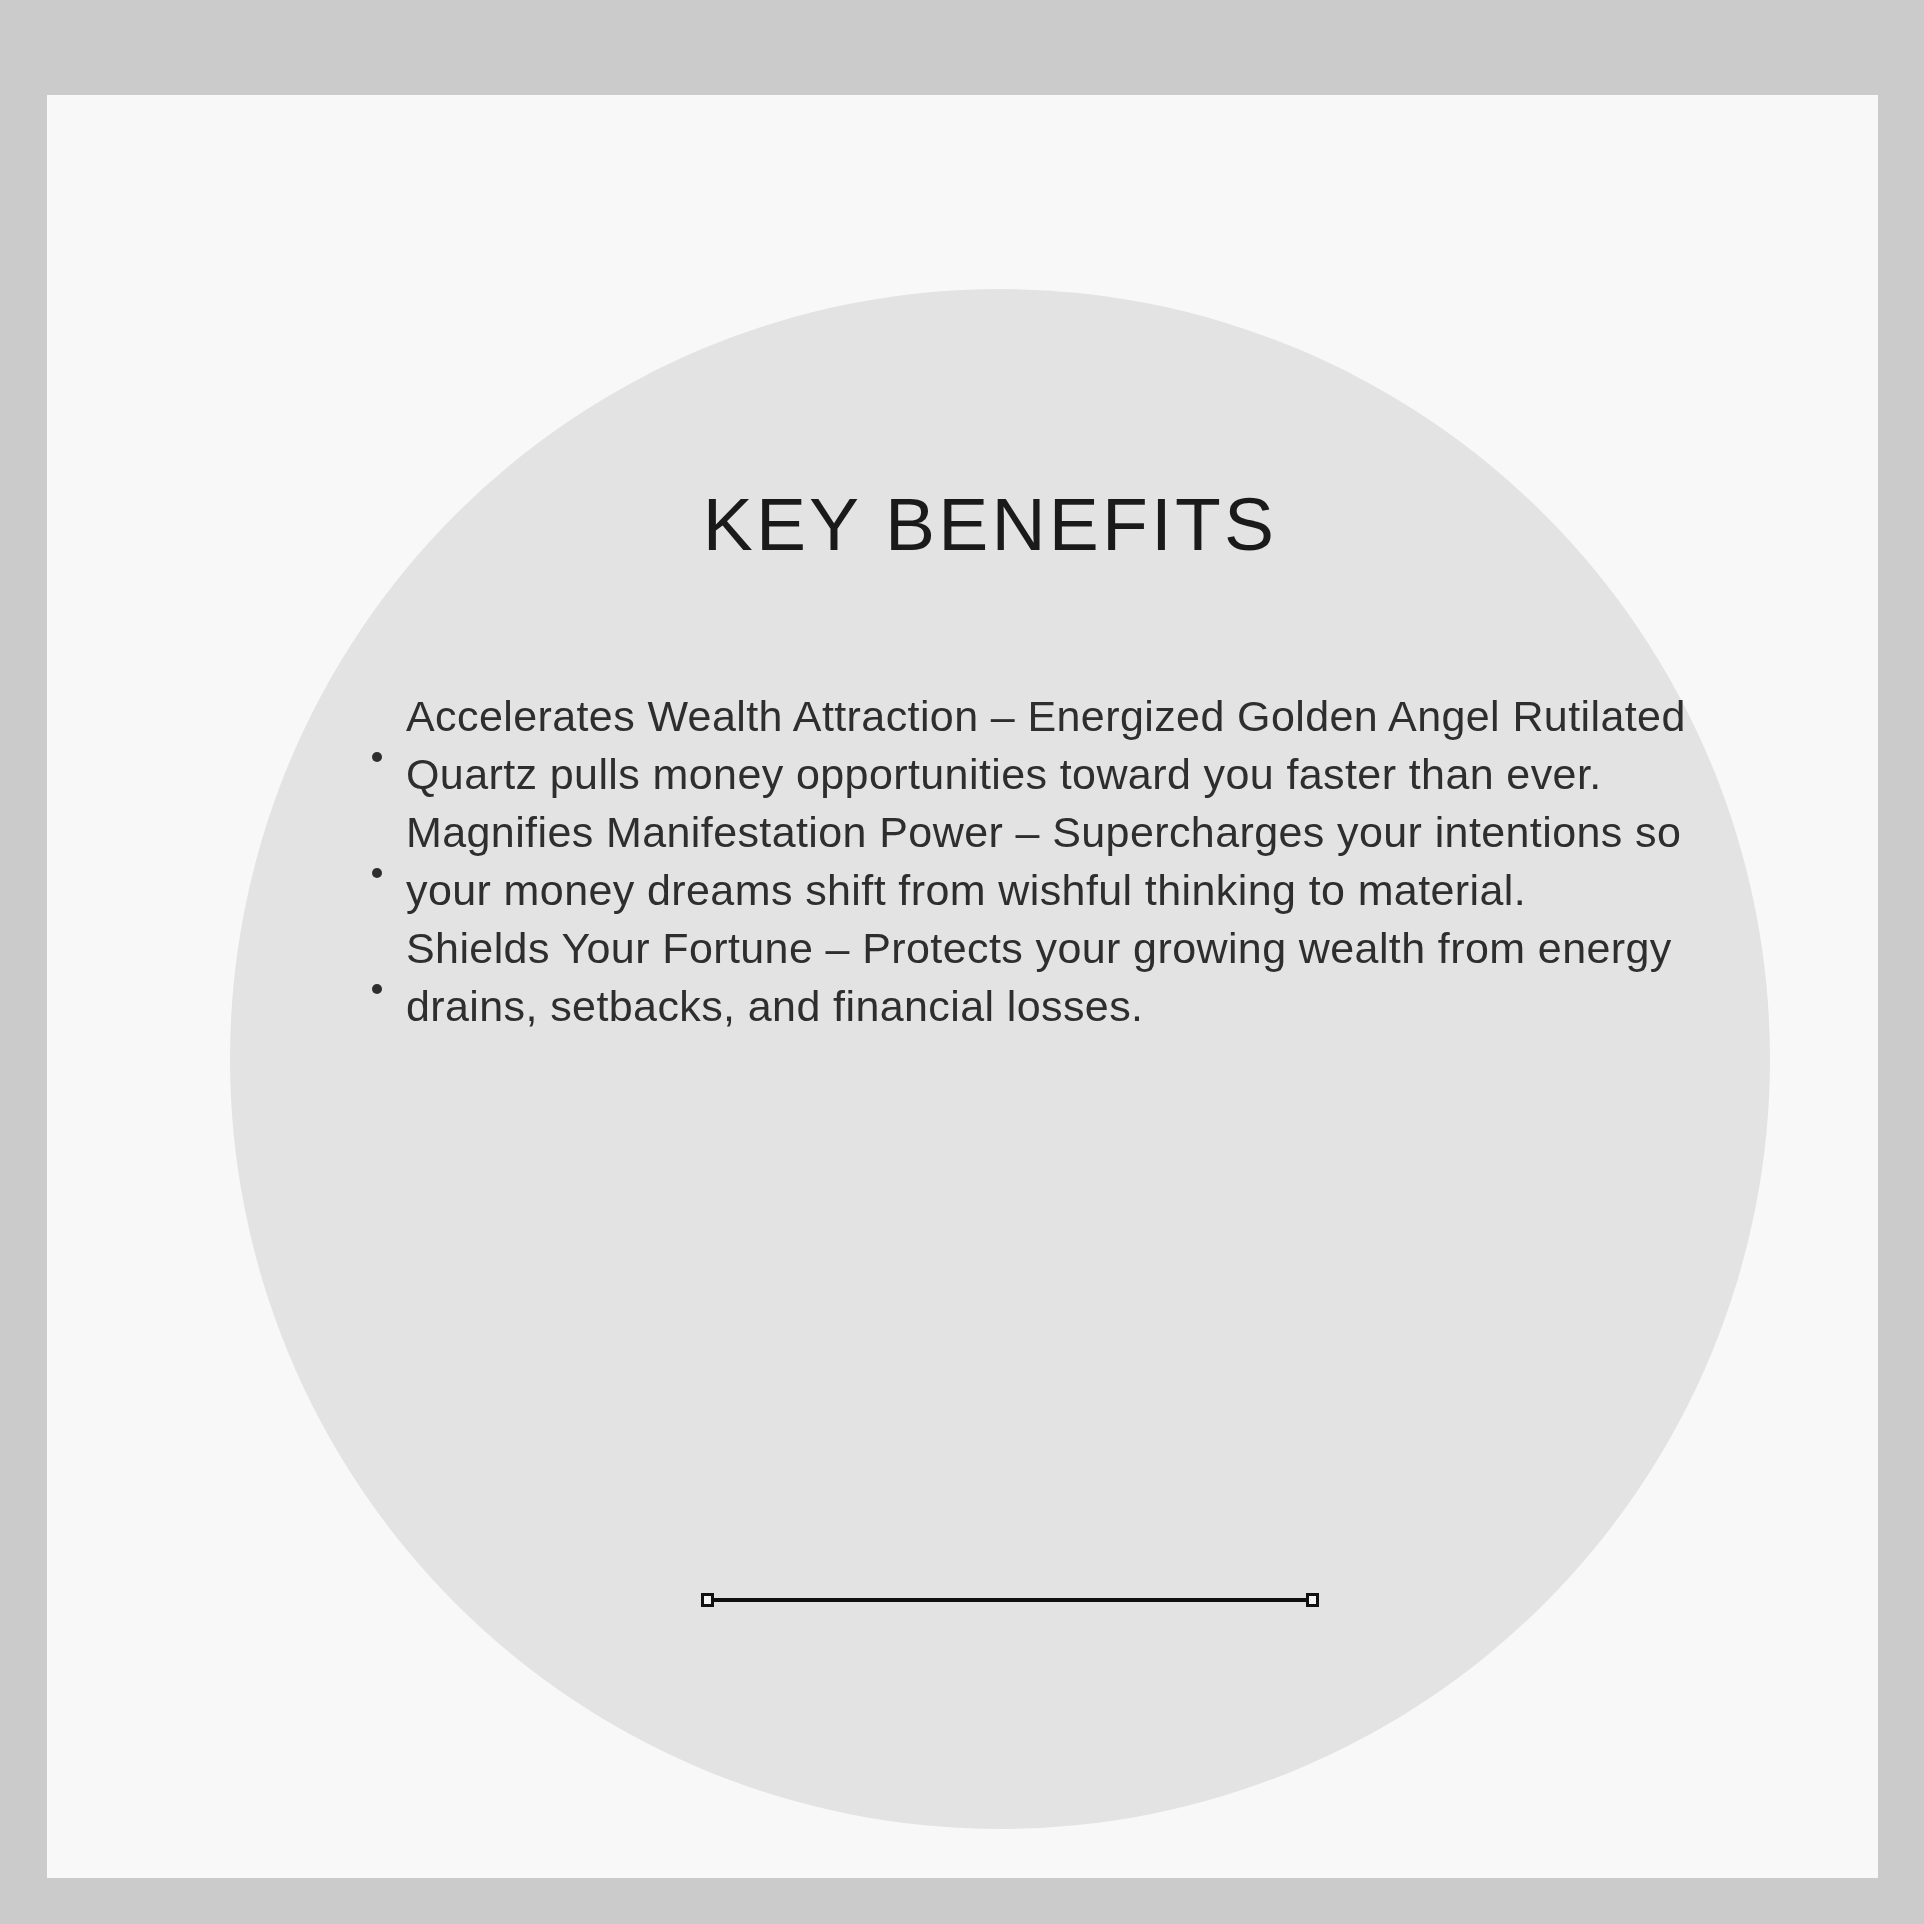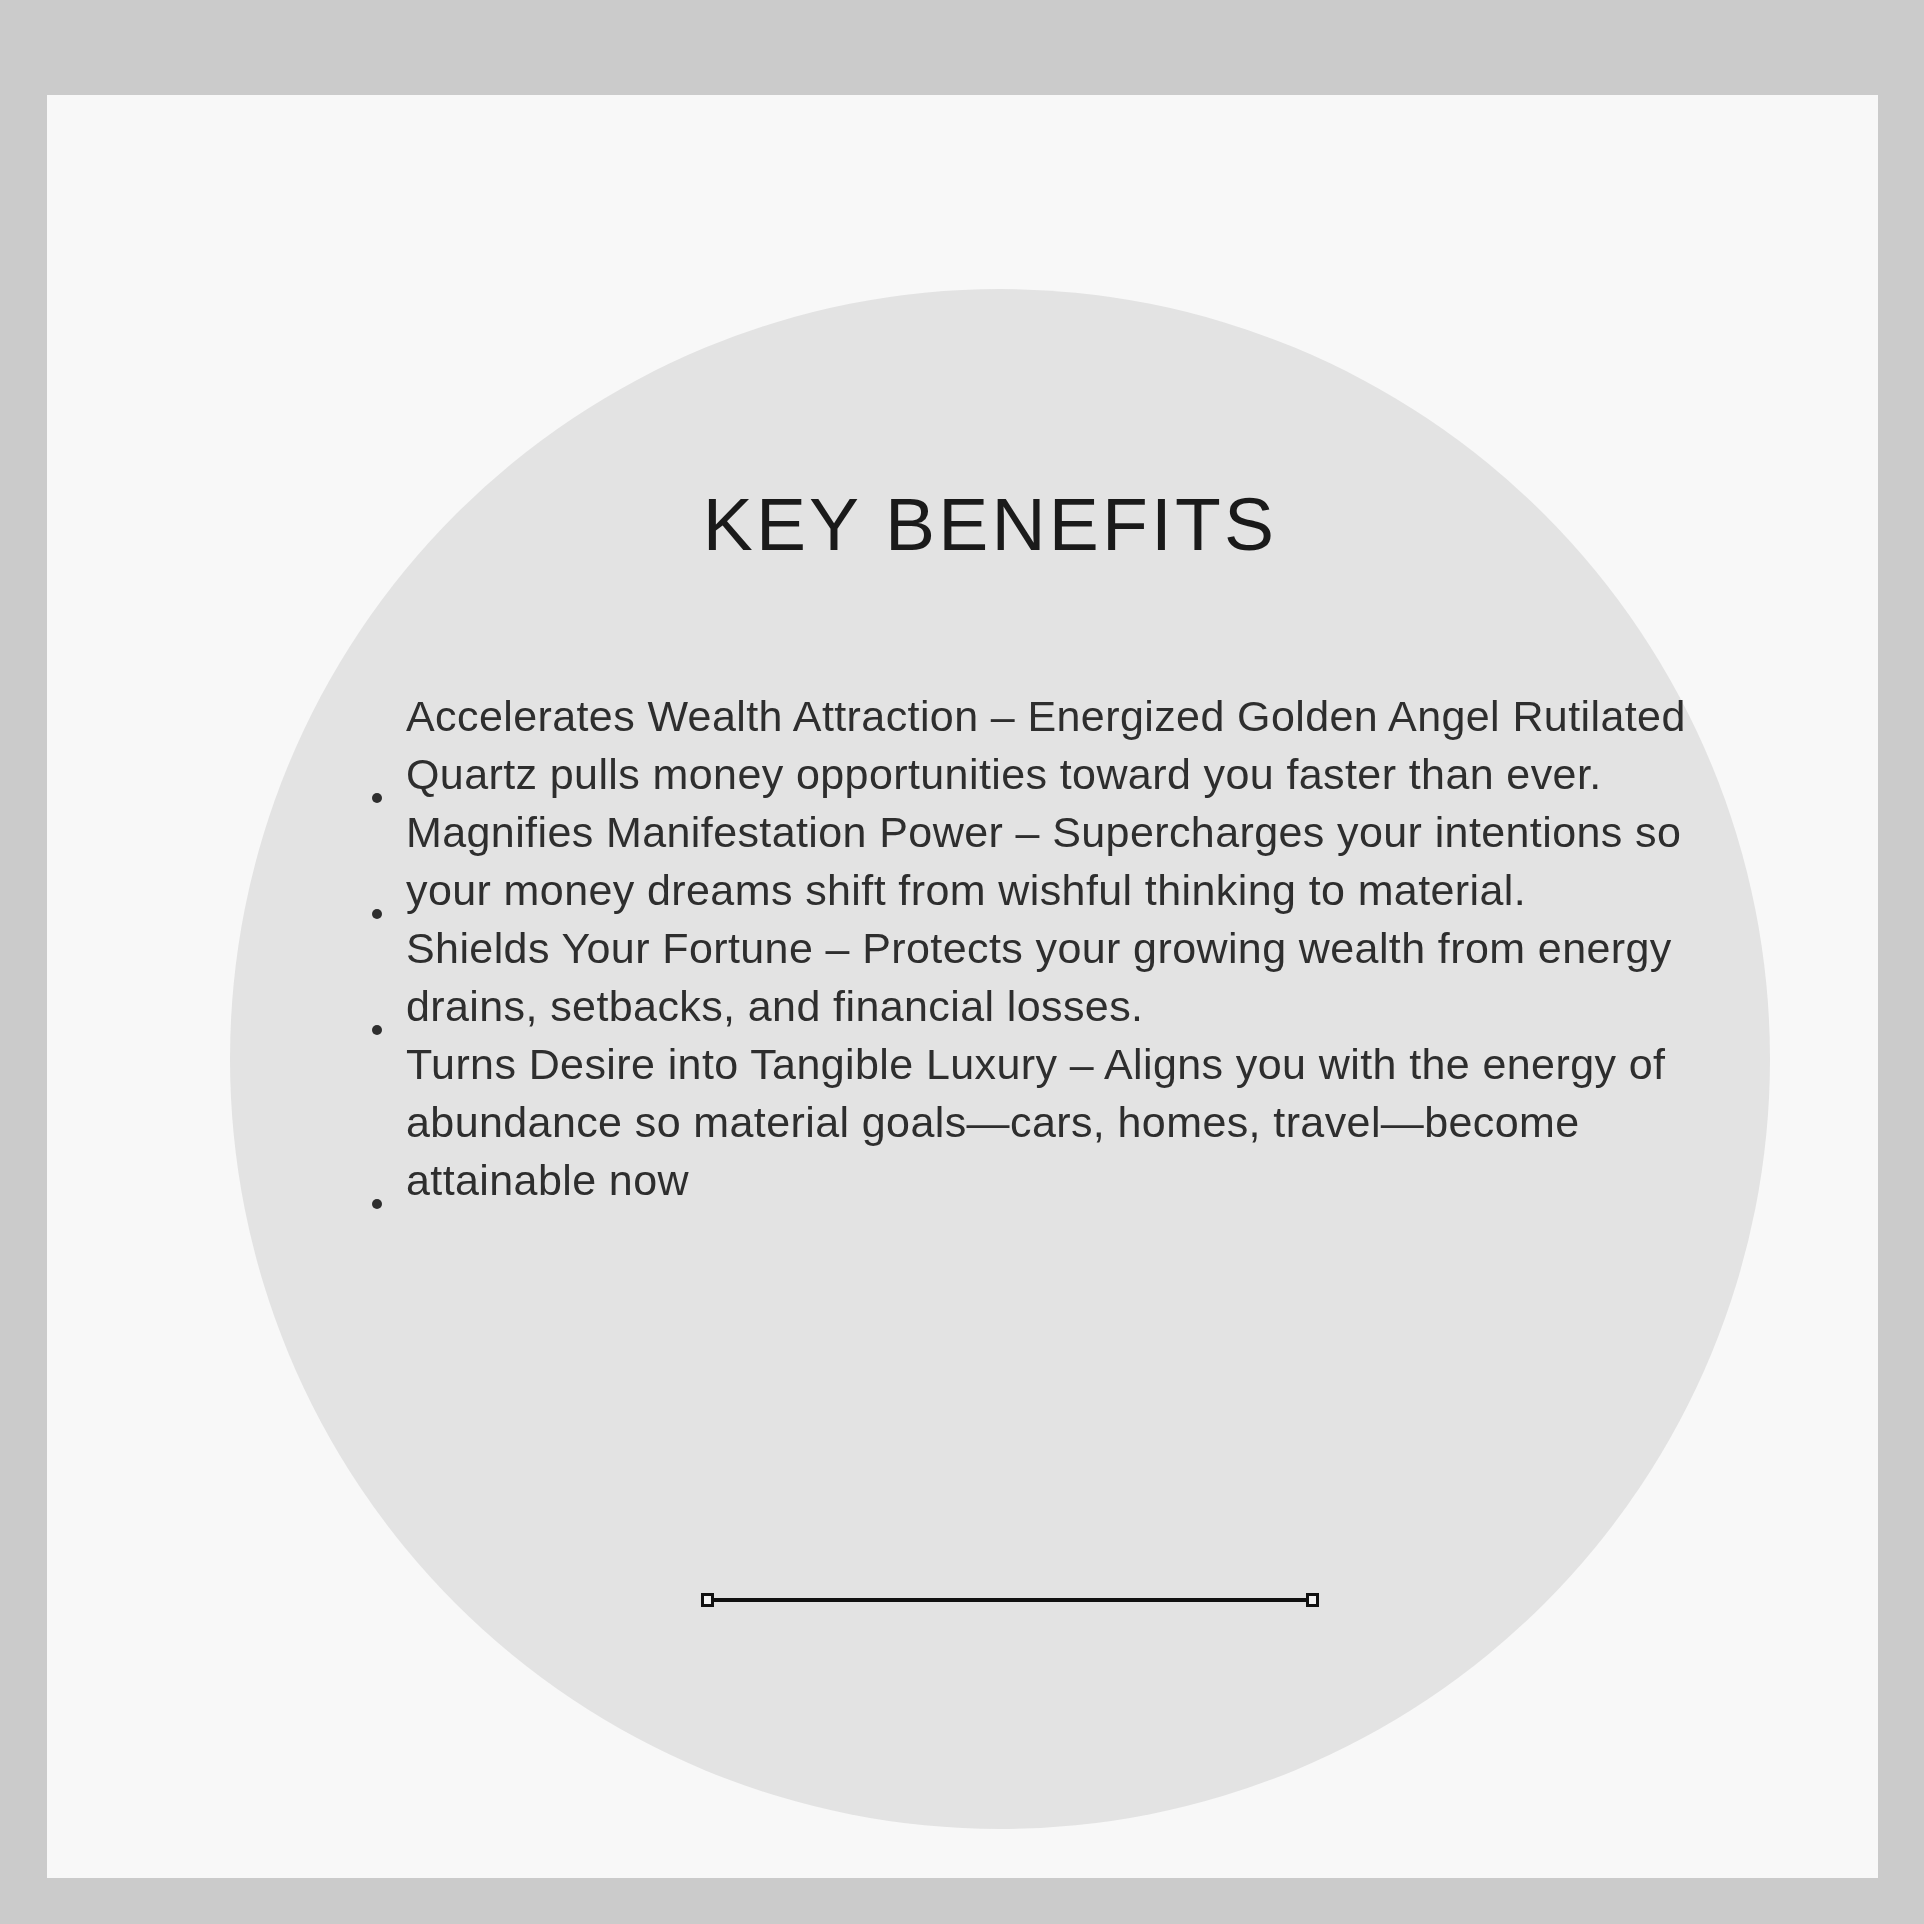--- a/index.html
+++ b/index.html
@@ -45,21 +45,21 @@
     color: var(--title-color, #1a1a1a);
   }
   .benefits {
     position: absolute;
     left: 325px;
     top: 592px;
     width: 1335px;
   }
   .benefit-item {
     display: flex;
-    align-items: flex-end;
+    align-items: center;
     margin: 0;
   }
   .bullet {
     flex: 0 0 34px;
     margin-top: 24px;
   }
   .bullet-dot {
     display: block;
     width: 10.4px;
     height: 10.4px;
@@ -119,26 +119,20 @@
     <span class="benefit-text">Magnifies Manifestation Power – Supercharges your intentions so your money dreams shift from wishful thinking to material.</span>
   </div>
 
   <div class="benefit-item">
     <span class="bullet">
       <span class="bullet-dot"></span>
     </span>
     <span class="benefit-text">Shields Your Fortune – Protects your growing wealth from energy drains, setbacks, and financial losses.</span>
   </div>
 
-  <div class="benefit-item">
-    <span class="bullet">
-      <span class="bullet-dot"></span>
-    </span>
-    <span class="benefit-text">Turns Desire into Tangible Luxury – Aligns you with the energy of abundance so material goals—cars, homes, travel—become attainable now</span>
-  </div>
 </div>
 
   <div class="divider">
     <span class="cap"></span>
     <span class="line"></span>
     <span class="cap"></span>
   </div>
 </div>
 
 

